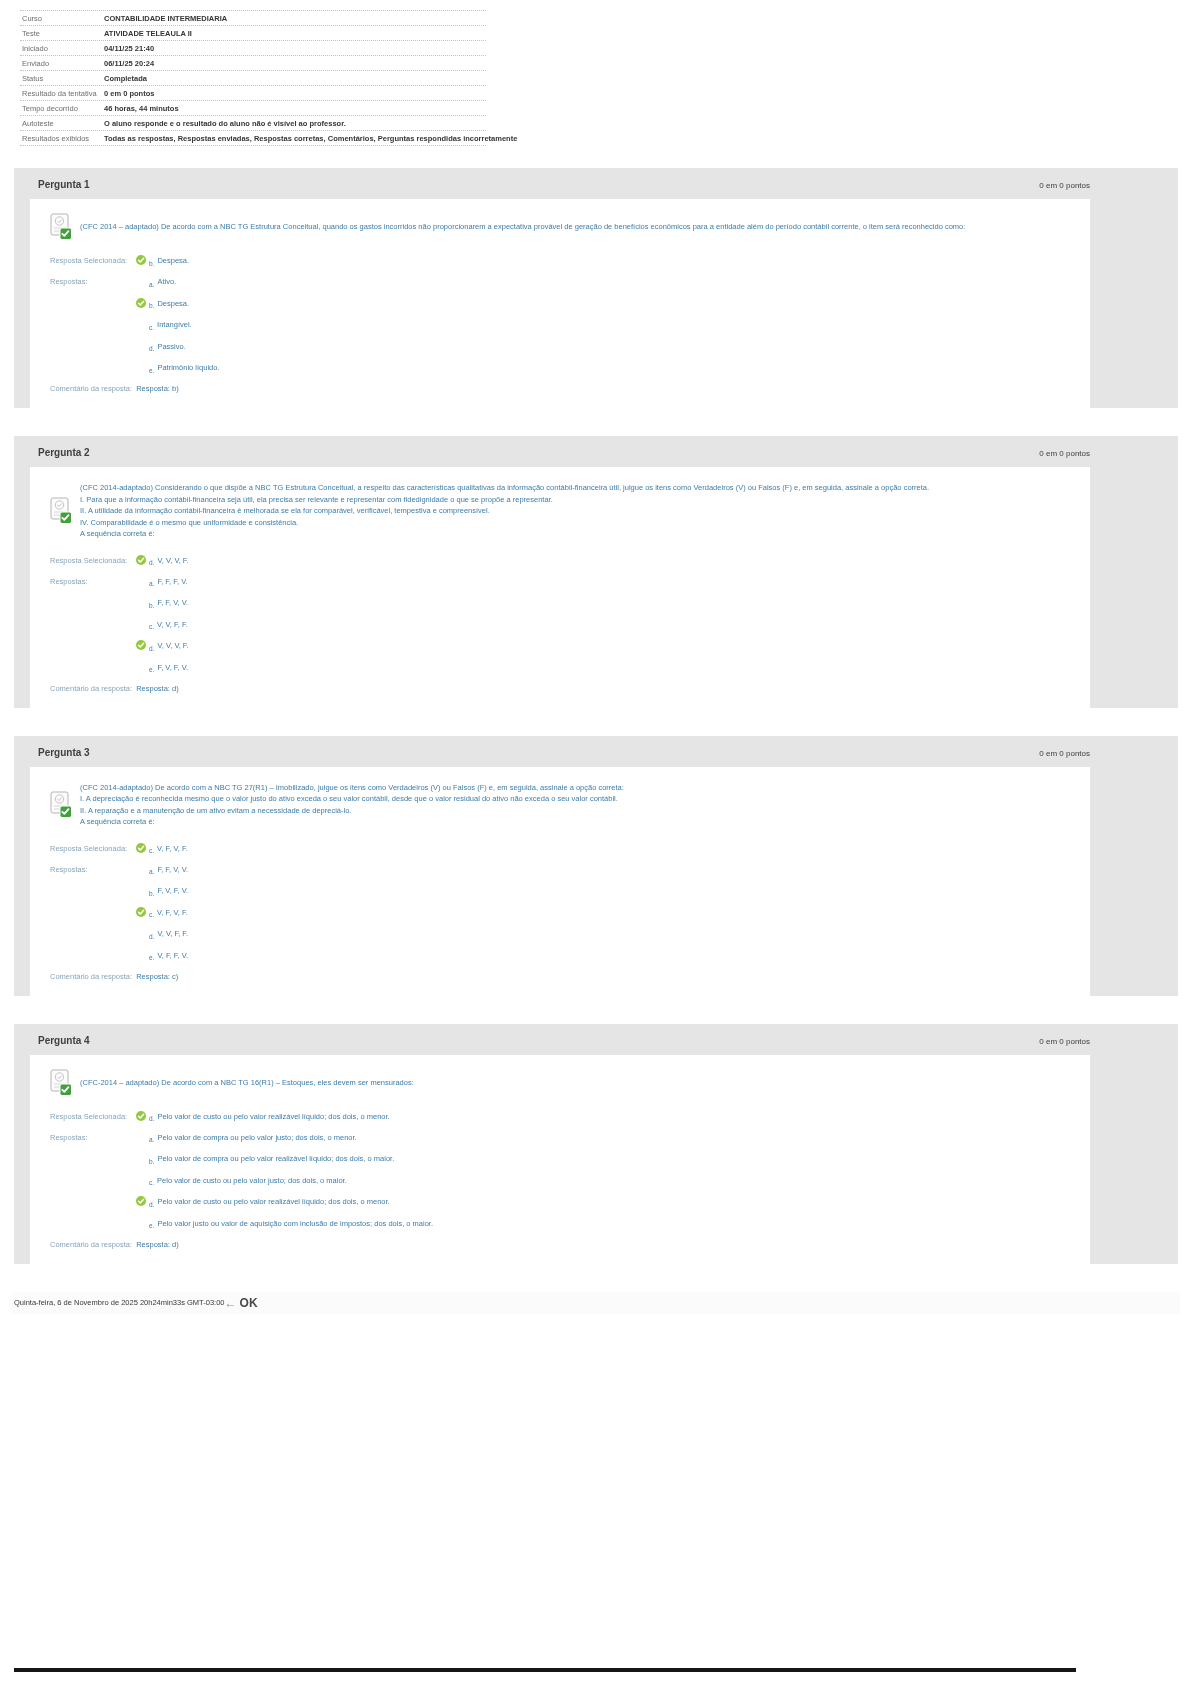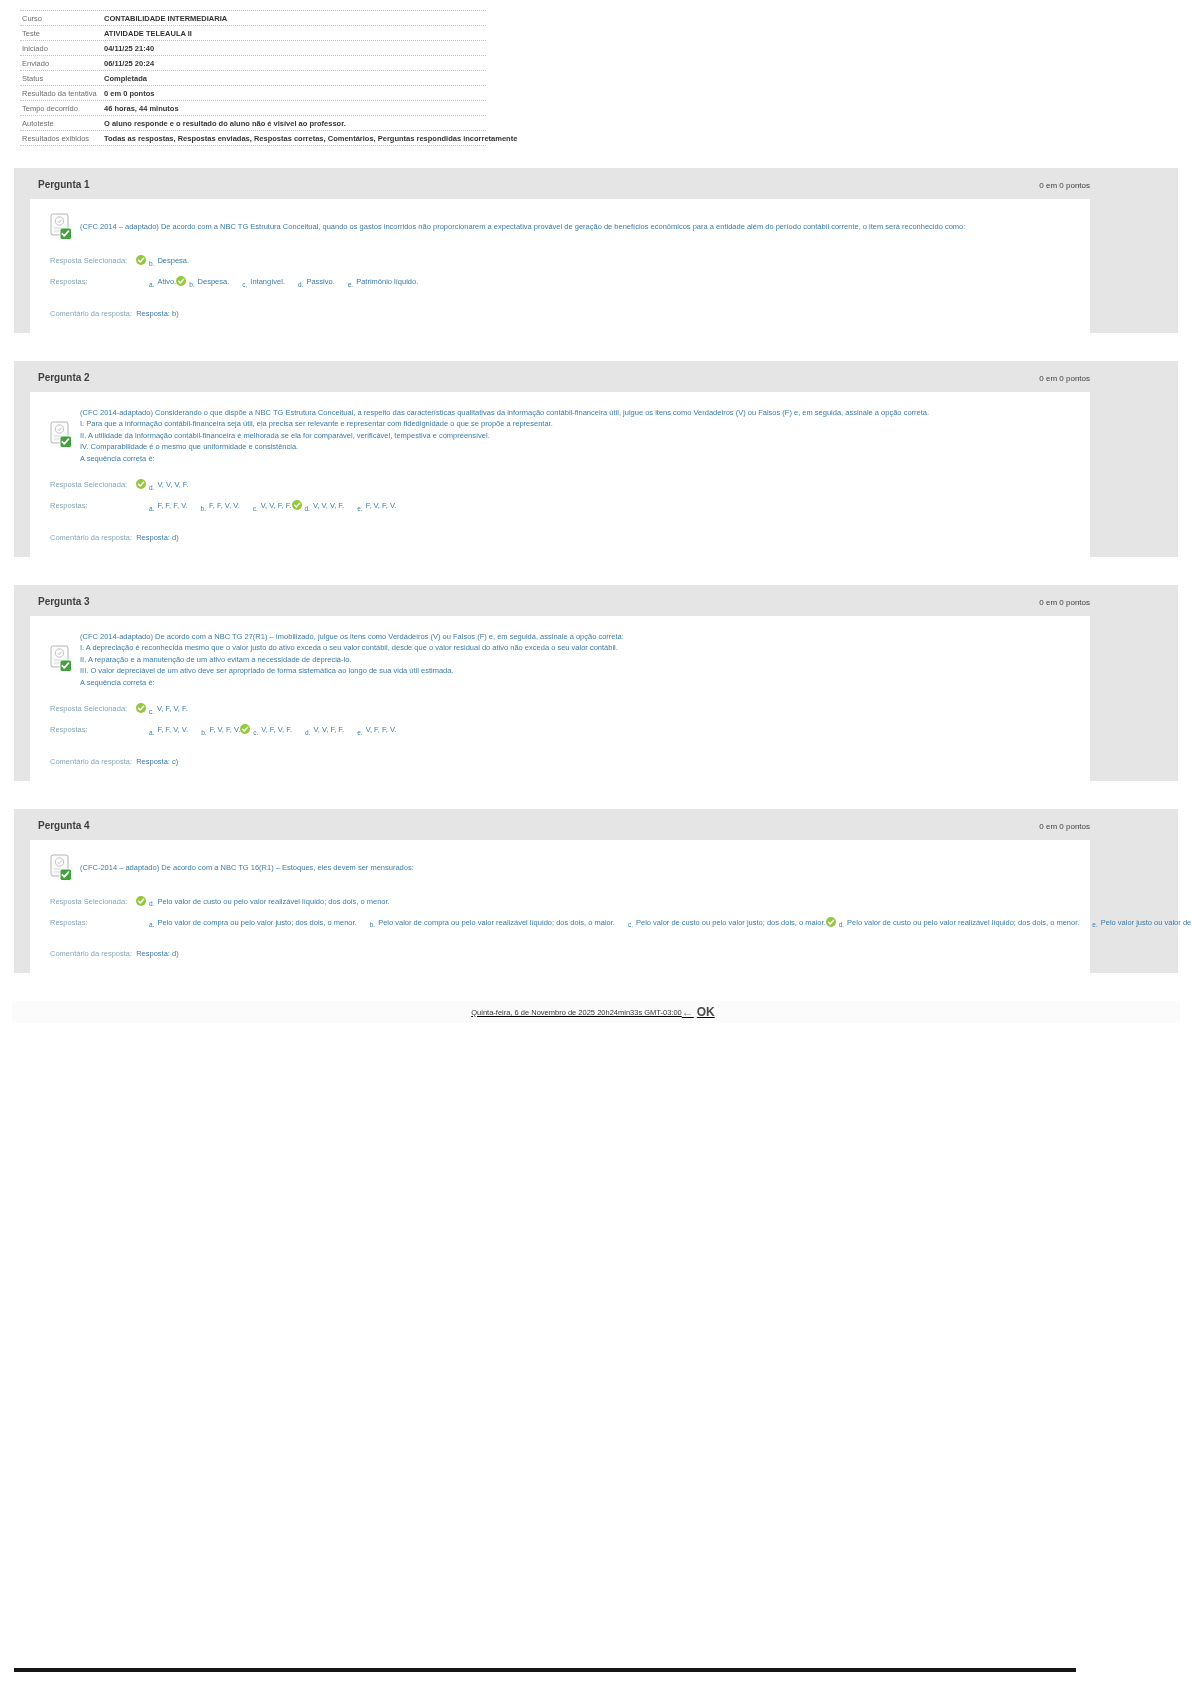--- a/index.html
+++ b/index.html
@@ -28,27 +28,27 @@
   .q-text { color:#3d7da9; font-size:7.5px; line-height:11.5px; padding-top:2px; }
   .q-line { white-space:nowrap; }
 
   .qa-section { margin-top:16px; font-size:7.5px; line-height:9px; }
   .qa-row { display:flex; align-items:flex-start; margin-bottom:10px; }
   .qa-label { min-width:82px; color:#87a5b8; padding-right:4px; white-space:nowrap; }
   .opt-inline { display:flex; align-items:flex-start; }
   .check-slot { flex:0 0 13px; width:13px; margin-top:-1px; }
   .opt-letter { font-size:6.5px; color:#3d7da9; position:relative; top:2.5px; margin-right:3px; }
   .opt-text { color:#3d7da9; white-space:nowrap; }
-  .opts { display:flex; flex-direction:row; }
+  .opts { display:flex; flex-direction:column; }
   .opt-row { display:flex; align-items:flex-start; margin-bottom:10.5px; }
   .opt-row:last-child { margin-bottom:0; }
   .comment-text { color:#3d7da9; white-space:nowrap; }
 
   
-  .footer-bar { display:flex; justify-content:center; align-items:center; background:#fbfbfb; margin:12px; padding:4px 8px 4px 2px;text-decoration:underline; }
+  .footer-bar { display:flex; justify-content:flex-start; align-items:center; background:#fbfbfb; margin:12px; padding:4px 8px 4px 2px; }
   .footer-date { font-size:7.5px; color:#383838; white-space:nowrap; }
   .ok-btn { font-size:12px; color:#4a4a4a; font-weight:bold; text-decoration:none; cursor:pointer; }
   .ok-arrow { color:#909090; font-weight:normal; margin-right:3px; }
 
   .bottom-line { position:absolute; left:14px; top:1668px; width:1062px; height:4px; background:#161616; }
 </style>
 </head>
 <body>
 
 <div class="info-table">
@@ -321,21 +321,20 @@
             <path d="M7.6 8 l1.5 1.5 l2.8 -3.1" stroke="#c4c4c4" fill="none"></path>
             <path d="M4 15 h11 M4 18 h7" stroke="#d6d6d6"></path>
             <rect x="10" y="15" width="11.5" height="11.5" rx="2" fill="#3fa03c" stroke="#ffffff"></rect>
             <path d="M12.3 20.8 l2 2 l4.2 -4.6" stroke="#ffffff" stroke-width="1.8" fill="none" stroke-linecap="round" stroke-linejoin="round"></path>
           </svg>
         </span>
         <div class="q-text">
             <div class="q-line">(CFC 2014-adaptado) De acordo com a NBC TG 27(R1) – Imobilizado, julgue os itens como Verdadeiros (V) ou Falsos (F) e, em seguida, assinale a opção correta:</div>
             <div class="q-line">I. A depreciação é reconhecida mesmo que o valor justo do ativo exceda o seu valor contábil, desde que o valor residual do ativo não exceda o seu valor contábil.</div>
             <div class="q-line">II. A reparação e a manutenção de um ativo evitam a necessidade de depreciá-lo.</div>
-            <div class="q-line">III. O valor depreciável de um ativo deve ser apropriado de forma sistemática ao longo de sua vida útil estimada.</div>
             <div class="q-line">A sequência correta é:</div>
           </div>
       </div>
       <div class="qa-section">
         <div class="qa-row">
           <span class="qa-label lbl-selected">Resposta Selecionada:</span>
           <span class="opt-inline">
             <span class="check-slot">
               <svg width="10" height="10" viewBox="0 0 10 10">
                 <circle cx="5" cy="5" r="5" fill="#94c83d"></circle>

